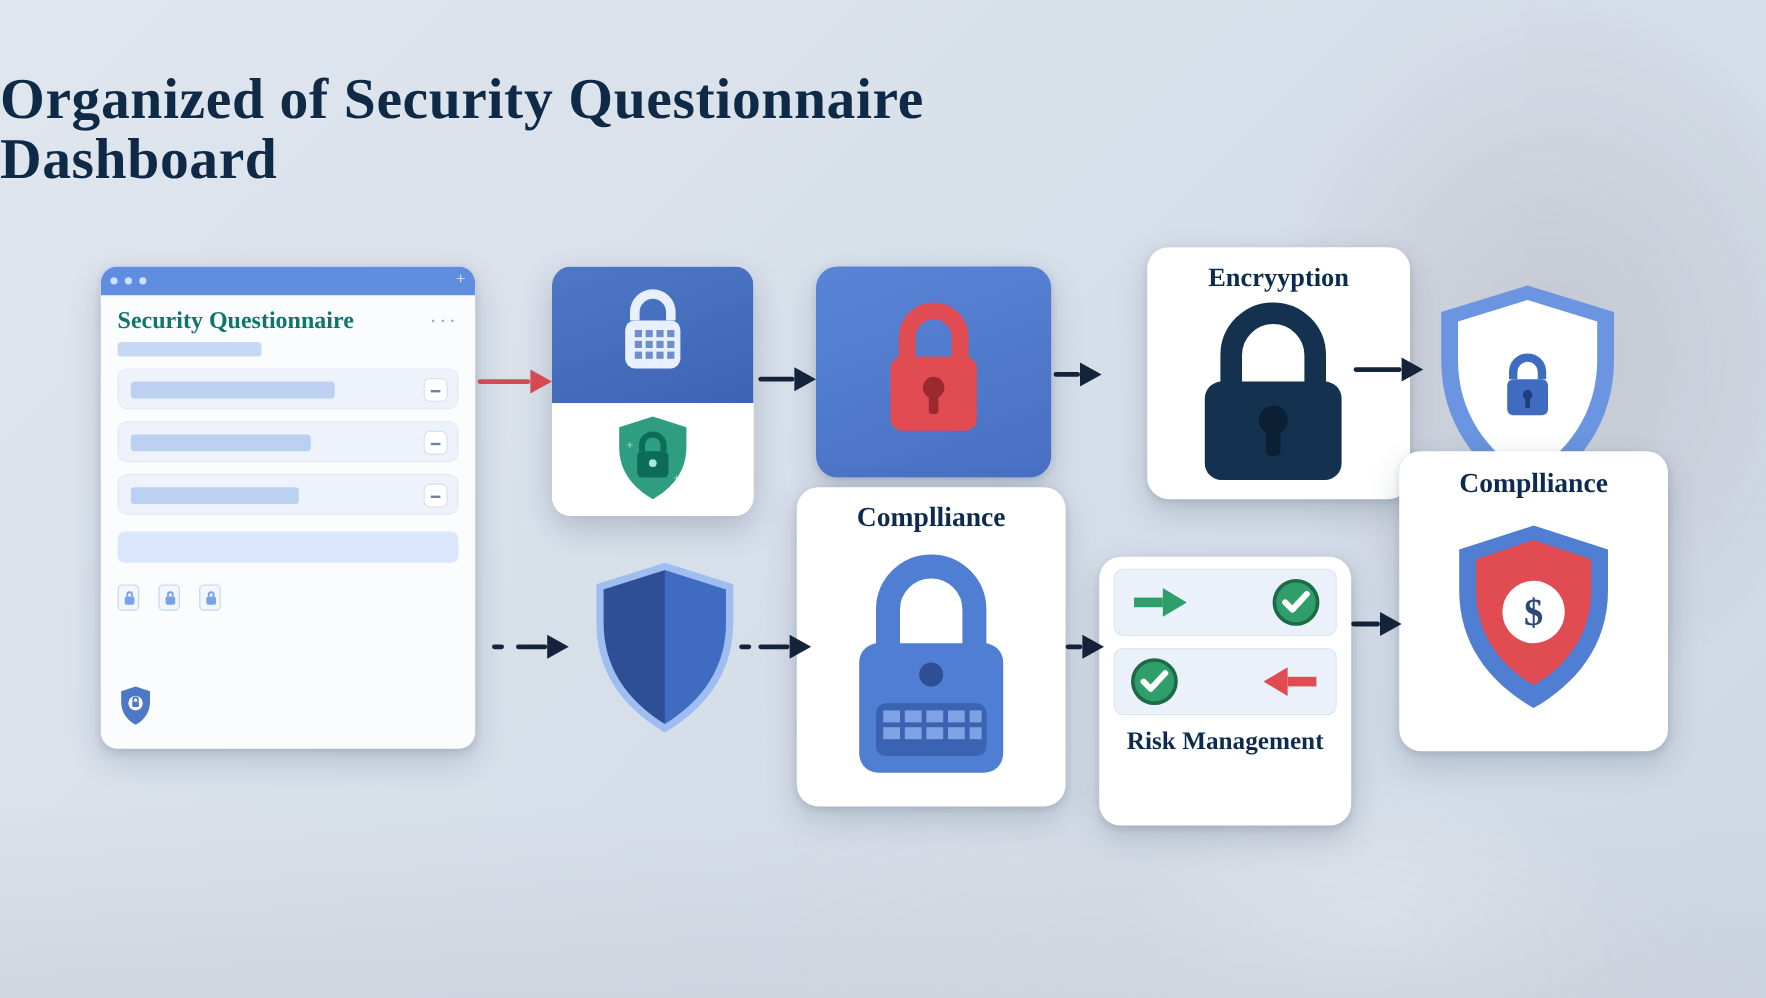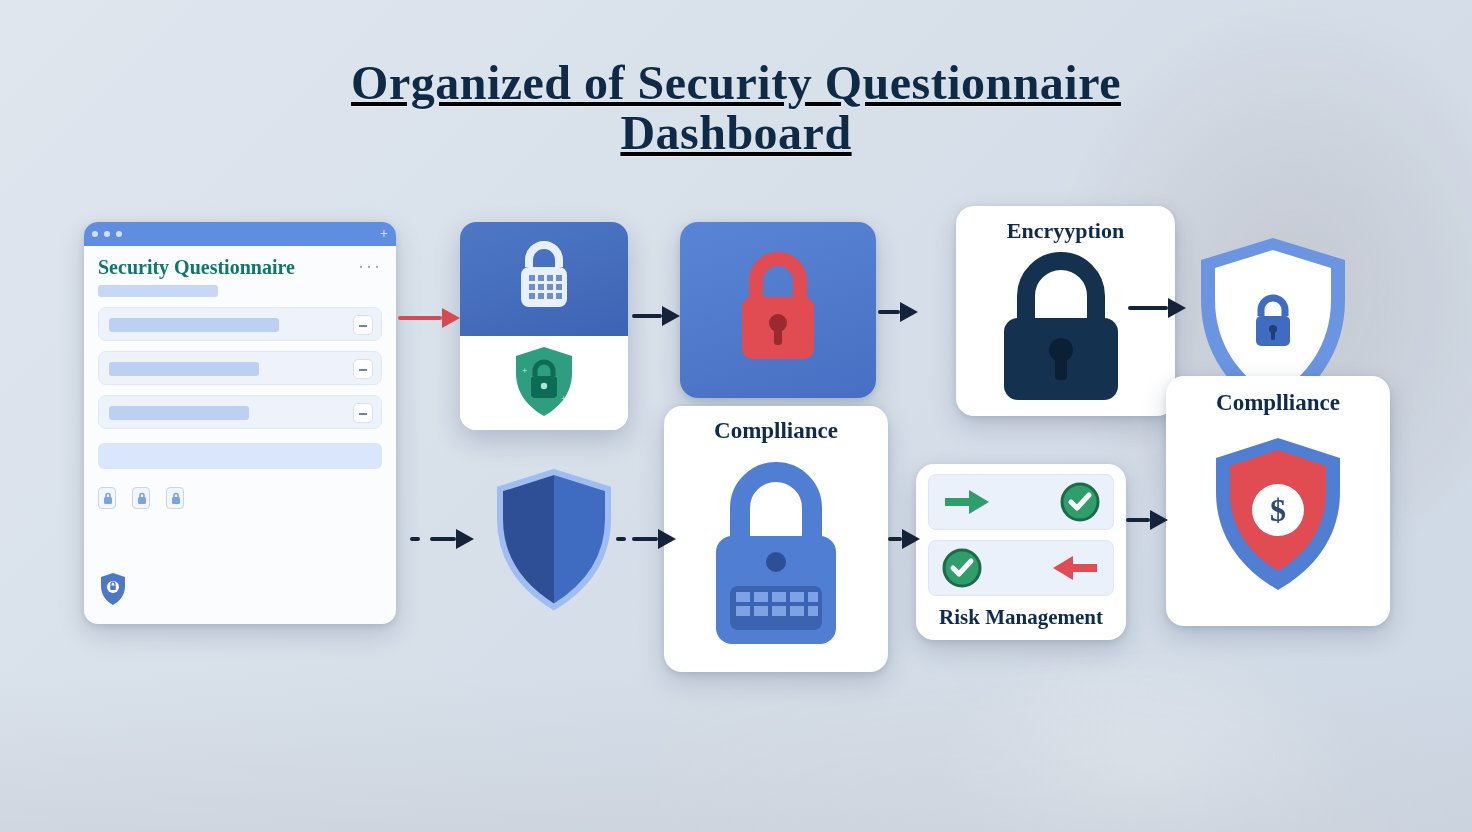--- a/index.html
+++ b/index.html
@@ -15,21 +15,21 @@
                 radial-gradient(ellipse 300px 180px at 60% 92%, rgba(255,255,255,.35), transparent 70%),
                 radial-gradient(ellipse 700px 260px at 40% 100%, rgba(220,224,230,.7), transparent 70%);
     opacity: .9;
   }
   .desk {
     position: absolute; left: 0; right: 0; bottom: 0; height: 160px;
     background: linear-gradient(180deg, rgba(220,224,232,0), rgba(200,206,216,.55));
   }
 
   .title-wrap {
-    position: absolute; left: 0; right: 0; top: 58px; text-align: center; text-decoration: underline;
+    position: absolute; left: 0; right: 0; top: 58px; 
   }
   .title-wrap h1 {
     font-weight: 800; color: #0f2a47; letter-spacing: .5px;
     font-size: 48px; line-height: 1.05;
     text-shadow: 0 1px 0 rgba(255,255,255,.4);
   }
 
   .stage { position: absolute; inset: 0; }
 
   
@@ -110,21 +110,21 @@
   .compR .label { font-size: 23px; margin-bottom: 12px; }
 
   
   .compC { left: 664px; top: 406px; width: 224px; height: 266px; padding-top: 12px; }
   .compC .label { font-size: 23px; margin-bottom: 8px; }
 
   
   .shieldML { position: absolute; left: 490px; top: 468px; }
 
   
-  .risk { left: 916px; top: 464px; width: 210px; height: 176px; padding: 10px 12px 0; }
+  .risk { left: 916px; top: 464px; width: 210px; height: 224px; padding: 10px 12px 0; }
   .risk .row { background: #eaf1fb; border: 1px solid #dbe6f6; border-radius: 8px; height: 56px; display:flex; align-items:center; justify-content:space-between; padding: 0 12px; margin-bottom: 10px; }
   .risk .label { font-size: 21px; line-height: 1.1; margin-top: 4px; }
 
   
   .arrow { position: absolute; height: 0; }
   .arrow .line { position: absolute; top: -2px; height: 4px; background: #14223a; border-radius: 2px; }
   .arrow .head {
     position: absolute; width: 0; height: 0; top: -10px;
     border-left: 18px solid #14223a; border-top: 10px solid transparent; border-bottom: 10px solid transparent;
   }

